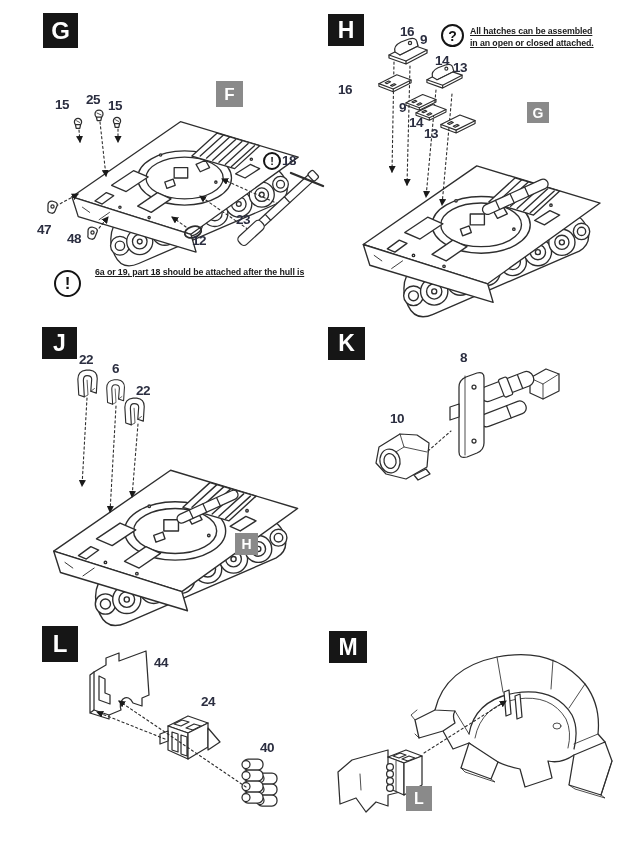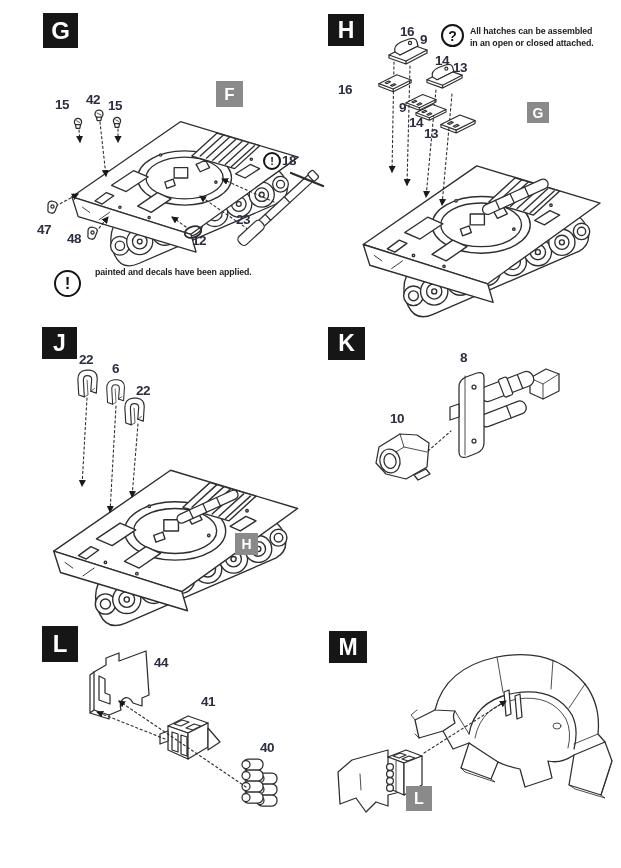--- a/index.html
+++ b/index.html
@@ -8,21 +8,21 @@
   .badge{position:absolute;display:flex;align-items:center;justify-content:center;
          font-weight:bold;color:#fff;background:#161616;line-height:1;}
   .badge-gray{background:#8a8a8a;}
   .num{position:absolute;font-weight:bold;color:#2b2e40;font-size:13.5px;
        letter-spacing:-0.6px;line-height:1;white-space:nowrap;}
   .circ{position:absolute;border-radius:50%;border:2.4px solid #141414;box-sizing:border-box;
         display:flex;align-items:center;justify-content:center;font-weight:bold;
         color:#141414;background:#fff;line-height:1;}
   .note{position:absolute;font-weight:bold;font-size:8.8px;line-height:11.5px;
         color:#1c1c1c;letter-spacing:-0.1px;}
-  .note div{white-space:nowrap;}
+  .note div{white-space:nowrap;text-decoration:underline;}
   svg.draw{position:absolute;overflow:visible;}
   .draw path,.draw rect,.draw circle,.draw ellipse,.draw line,.draw polyline{
       stroke:#2e2e2e;fill:#fff;stroke-width:1.25;stroke-linejoin:round;stroke-linecap:round;}
   .draw .dash{fill:none;stroke-dasharray:2.2 2.7;stroke-width:1.1;}
   .draw .thin{fill:none;stroke-width:0.85;}
   .draw .nf{fill:none;}
   .draw .rod{fill:none;stroke-width:2.4;}
 </style>
 </head>
 <body>
@@ -301,32 +301,32 @@
   <div class="badge" style="left:328px;top:327px;width:37px;height:33px;font-size:23px">K</div>
   <div class="badge" style="left:42px;top:626px;width:36px;height:36px;font-size:24px">L</div>
   <div class="badge" style="left:329px;top:631px;width:38px;height:32px;font-size:23px">M</div>
 
   <div class="badge badge-gray" style="left:216px;top:81px;width:27px;height:26px;font-size:17px">F</div>
   <div class="badge badge-gray" style="left:527px;top:102px;width:22px;height:21px;font-size:14px">G</div>
   <div class="badge badge-gray" style="left:235px;top:533px;width:23px;height:22px;font-size:14px">H</div>
   <div class="badge badge-gray" style="left:406px;top:786px;width:26px;height:25px;font-size:16px">L</div>
 
   <div class="num" style="left:55px;top:98px">15</div>
-  <div class="num" style="left:86px;top:93px">42</div>
+  <div class="num" style="left:86px;top:93px">25</div>
   <div class="num" style="left:108px;top:99px">15</div>
   <div class="num" style="left:37px;top:223px">47</div>
   <div class="num" style="left:67px;top:232px">48</div>
   <div class="num" style="left:192px;top:234px">12</div>
   <div class="num" style="left:236px;top:213px">23</div>
   <div class="circ" style="left:263px;top:152px;width:18px;height:18px;border-width:2px;font-size:11px">!</div>
   <div class="num" style="left:282px;top:154px">18</div>
 
   <div class="circ" style="left:54px;top:270px;width:27px;height:27px;font-size:17px">!</div>
   <div class="note" style="left:95px;top:267px">
-    <div>painted and decals have been applied.</div>
+    <div>6a or 19, part 18 should be attached after the hull is</div>
   </div>
 
   <div class="circ" style="left:441px;top:24px;width:23px;height:23px;border-width:2.2px;font-size:14px">?</div>
   <div class="note" style="left:470px;top:26px">
     <div>All hatches can be assembled</div>
     <div>in an open or closed attached.</div>
   </div>
 
   <div class="num" style="left:400px;top:25px">16</div>
   <div class="num" style="left:420px;top:33px">9</div>
@@ -338,16 +338,16 @@
   <div class="num" style="left:424px;top:127px">13</div>
 
   <div class="num" style="left:79px;top:353px">22</div>
   <div class="num" style="left:112px;top:362px">6</div>
   <div class="num" style="left:136px;top:384px">22</div>
 
   <div class="num" style="left:460px;top:351px">8</div>
   <div class="num" style="left:390px;top:412px">10</div>
 
   <div class="num" style="left:154px;top:656px">44</div>
-  <div class="num" style="left:201px;top:695px">41</div>
+  <div class="num" style="left:201px;top:695px">24</div>
   <div class="num" style="left:260px;top:741px">40</div>
 
 </div>
 
 </body></html>

